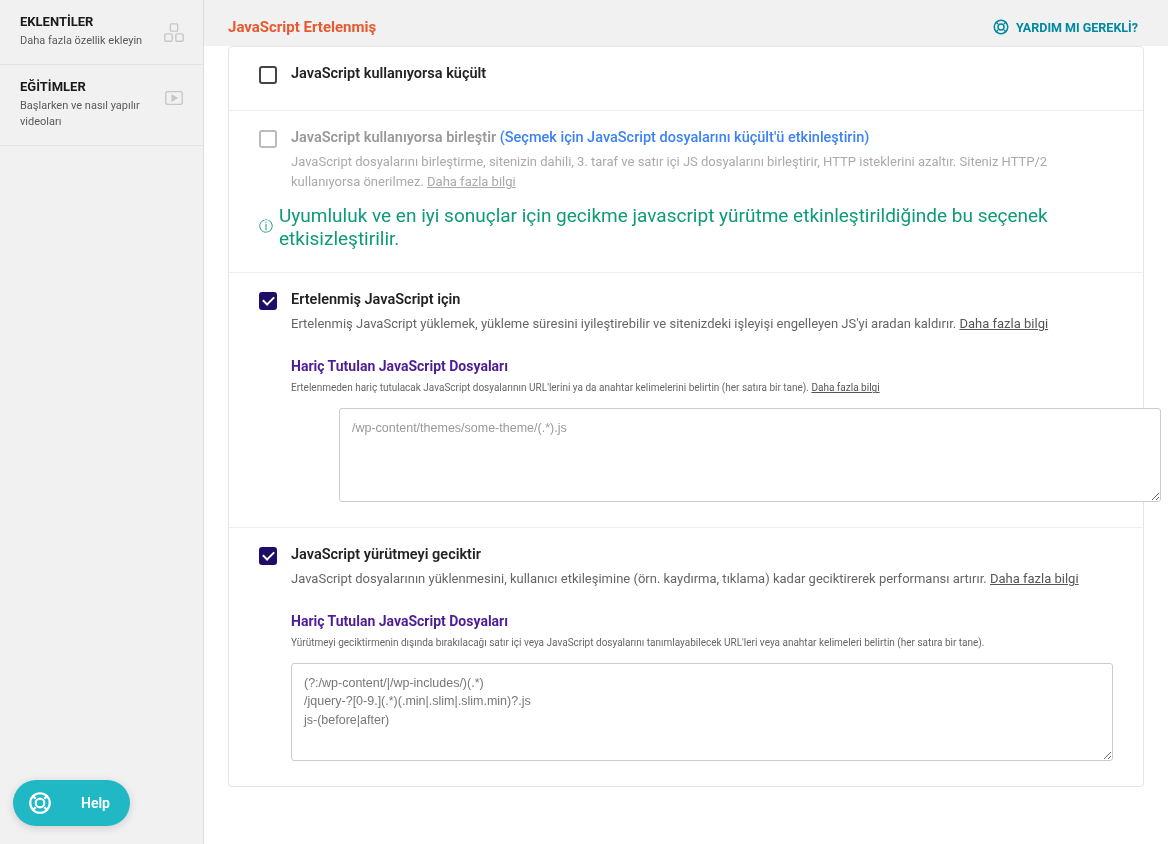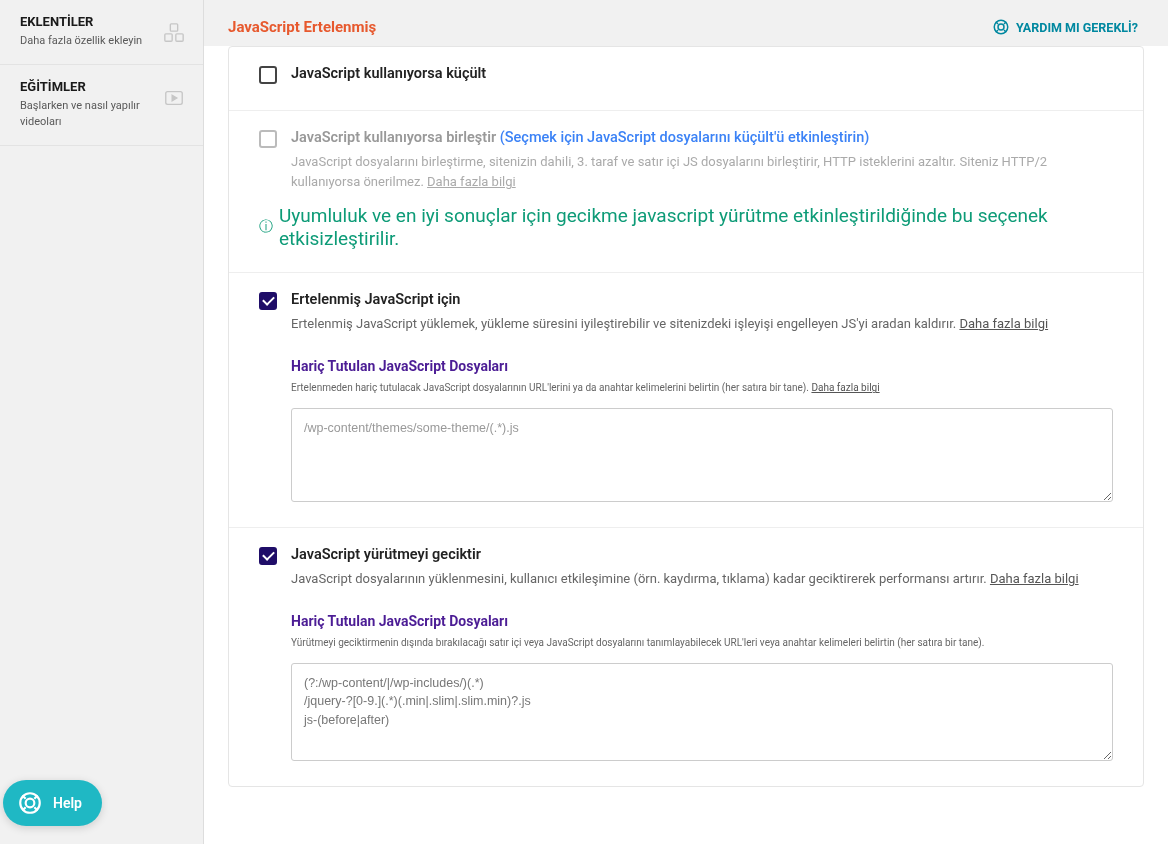--- a/index.html
+++ b/index.html
@@ -193,29 +193,29 @@
   color: #777;
   resize: vertical;
   line-height: 1.5;
   min-height: 90px;
 }
 .textarea::placeholder { color: #999; }
 
 
 .help-widget {
   position: fixed;
-  left: 3px;
+  left: 13px;
   bottom: 18px;
   background: #1fb8c4;
   color: #fff;
   border-radius: 28px;
   padding: 10px 20px 10px 14px;
   display: flex;
   align-items: center;
-  gap: 10px;
+  gap: 28px;
   font-weight: 600;
   font-size: 14px;
   cursor: pointer;
   box-shadow: 0 2px 8px rgba(0,0,0,0.15);
 }
 .help-widget svg { width: 26px; height: 26px; }
 </style>
 </head>
 <body>
 
@@ -297,21 +297,21 @@
             <span class="more-link">Daha fazla bilgi</span>
           </div>
         </div>
       </div>
       <div class="sub-section">
         <div class="sub-title">Hariç Tutulan JavaScript Dosyaları</div>
         <div class="sub-desc">
           <span>Ertelenmeden hariç tutulacak JavaScript dosyalarının URL'lerini ya da anahtar kelimelerini belirtin (her satıra bir tane).</span>
           <span class="more-link">Daha fazla bilgi</span>
         </div>
-        <textarea class="textarea" style="min-height: 94px;" placeholder="/wp-content/themes/some-theme/(.*).js"></textarea>
+        <textarea class="textarea" style="min-height: 94px; margin-left: 48px;" placeholder="/wp-content/themes/some-theme/(.*).js"></textarea>
       </div>
     </div>
 
     <div class="option-row">
       <div class="option-head">
         <div class="checkbox checked"></div>
         <div class="option-body">
           <div class="option-title">JavaScript yürütmeyi geciktir</div>
           <div class="option-desc">
             <span>JavaScript dosyalarının yüklenmesini, kullanıcı etkileşimine (örn. kaydırma, tıklama) kadar geciktirerek performansı artırır.</span>

